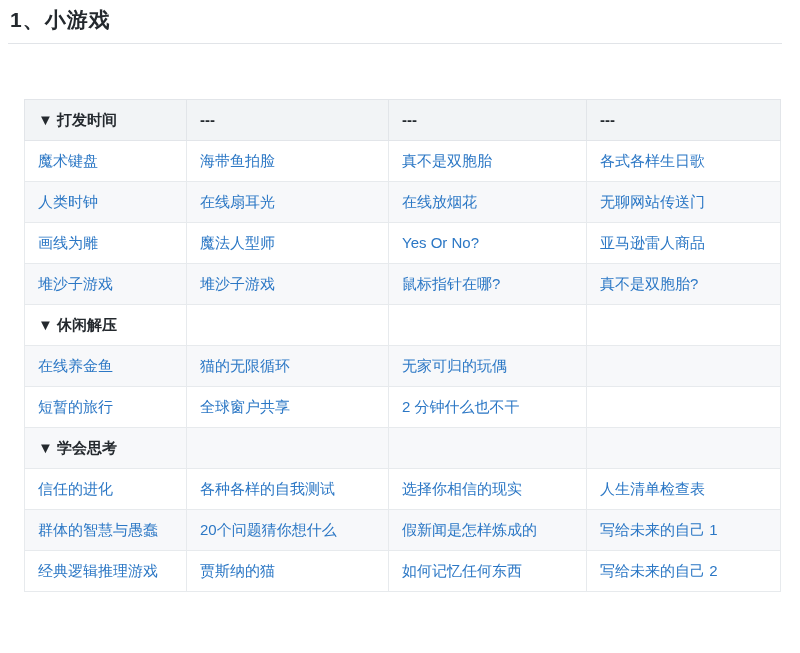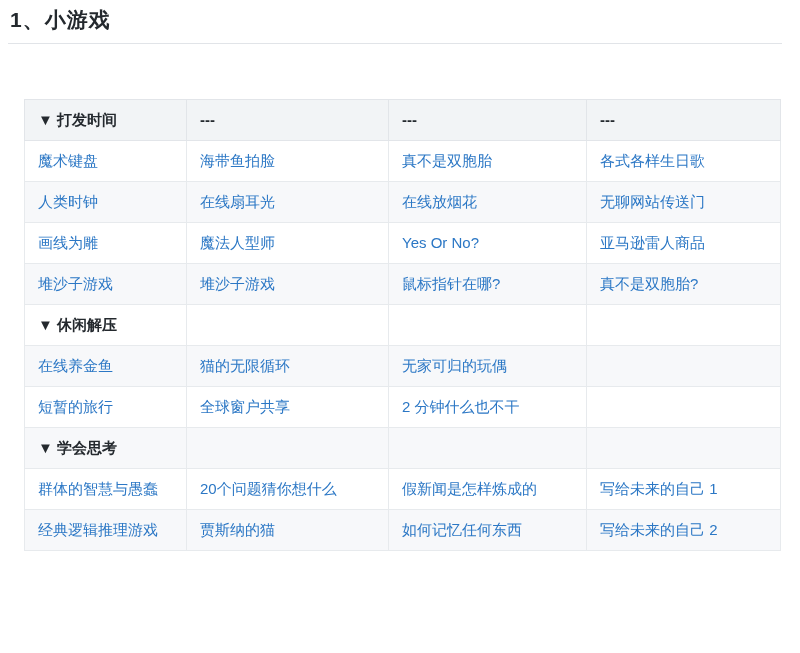--- a/index.html
+++ b/index.html
@@ -136,20 +136,26 @@
         <td><a href="#">2 分钟什么也不干</a></td>
         <td></td>
       </tr>
       <tr>
         <td class="section-cell">▼ 学会思考</td>
         <td></td>
         <td></td>
         <td></td>
       </tr>
       <tr>
+        <td><a href="#">信任的进化</a></td>
+        <td><a href="#">各种各样的自我测试</a></td>
+        <td><a href="#">选择你相信的现实</a></td>
+        <td><a href="#">人生清单检查表</a></td>
+      </tr>
+      <tr>
         <td><a href="#">群体的智慧与愚蠢</a></td>
         <td><a href="#">20个问题猜你想什么</a></td>
         <td><a href="#">假新闻是怎样炼成的</a></td>
         <td><a href="#">写给未来的自己 1</a></td>
       </tr>
       <tr>
         <td><a href="#">经典逻辑推理游戏</a></td>
         <td><a href="#">贾斯纳的猫</a></td>
         <td><a href="#">如何记忆任何东西</a></td>
         <td><a href="#">写给未来的自己 2</a></td>

